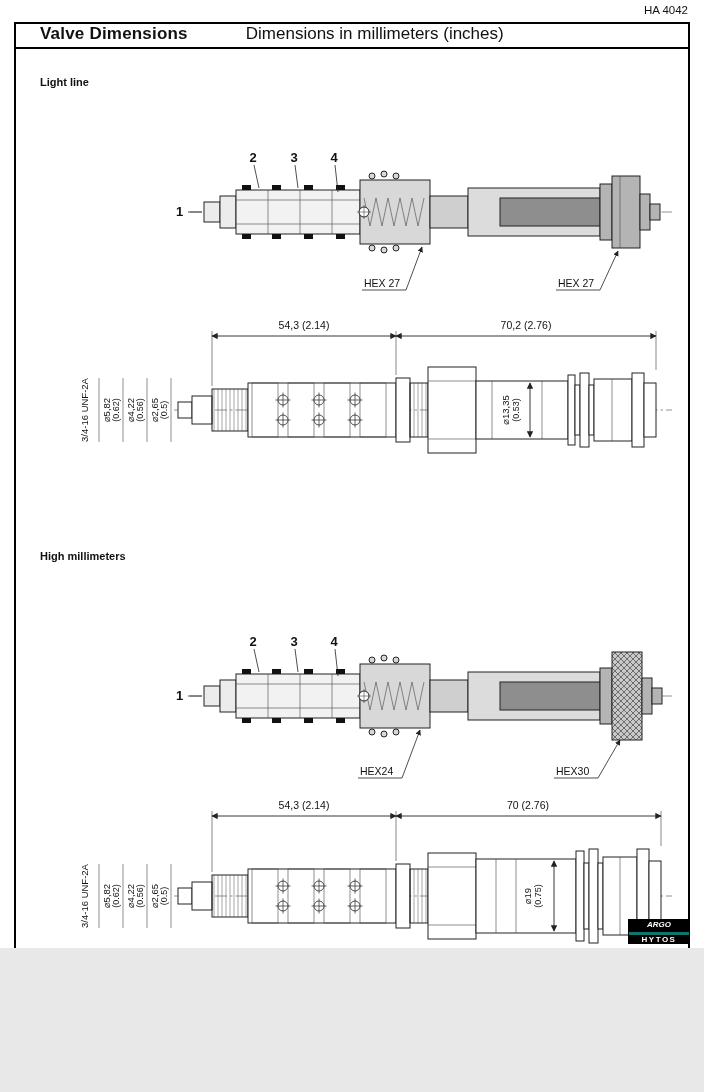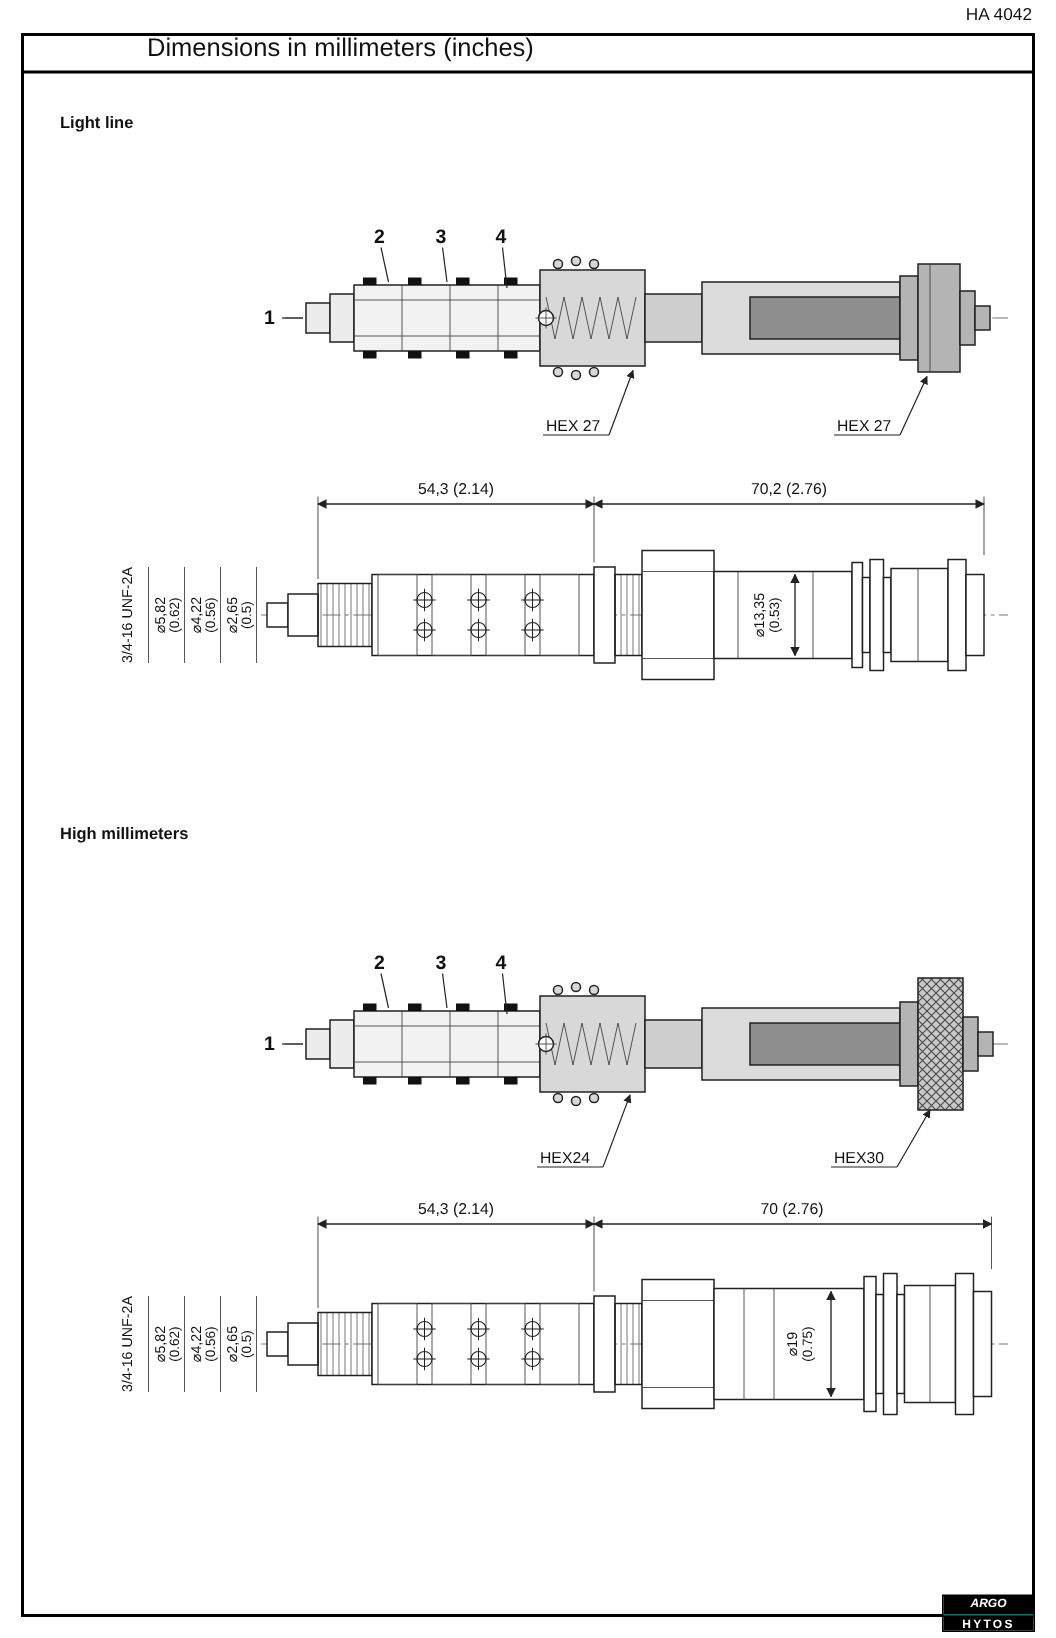--- a/index.html
+++ b/index.html
@@ -1,18 +1,18 @@
 <!DOCTYPE html>
 <html><head>
 <meta charset="utf-8">
 <style>
   * { box-sizing: border-box; }
   html,body { margin:0; padding:0; background:#e8e8e8; }
   .page {
-    position:relative; width:704px; height:1092px; margin:0 auto;
+    position:relative; width:704px; height:948px; margin:0 auto;
     background:#ffffff; color:#111;
     font-family:"Liberation Sans", sans-serif; overflow:hidden;
   }
   .doc-number { position:absolute; top:4px; right:16px; font-size:11.5px; }
   .frame { position:absolute; left:14px; top:22px; width:676px; height:1056px; border:2px solid #000; }
   .header-band {
     position:absolute; left:14px; top:22px; width:676px; height:27px;
     border-bottom:2px solid #000; display:flex; align-items:baseline; padding-left:26px;
   }
   .header-band h1 { margin:0; font-size:17px; line-height:24px; letter-spacing:0.2px; }
@@ -38,34 +38,35 @@
   .diml { stroke:#222; stroke-width:0.9; fill:none; }
   .ext  { stroke:#555; stroke-width:0.7; }
 
   .logo { position:absolute; right:14px; bottom:4px; width:62px; border:1px solid #000; }
   .logo-top {
     height:12px; background:#000; color:#fff; display:flex; align-items:center;
     justify-content:center; gap:3px; font-size:8px; font-weight:bold; font-style:italic;flex-direction:column;
   }
   .logo-diamond { width:5px; height:5px; background:#cf1f25; transform:rotate(45deg); }
   .logo-bottom {
-    height:11px; background:#000; color:#fff; border-top:1px solid #0f766e;
+    height:11px; background:#000; color:#fff; border-top:3px solid #0f766e;
     display:flex; align-items:center; justify-content:center;
     font-size:8px; font-weight:bold; letter-spacing:1.5px;
   }
 </style>
 </head>
 <body>
 
 <div class="page">
 
   <div class="doc-number">HA 4042</div>
   <div class="frame"></div>
 
   <div class="header-band">
+    <h1>Valve Dimensions</h1>
     <span class="subtitle">Dimensions in millimeters (inches)</span>
   </div>
 
   <div class="sec-title" id="sec-light-title">Light line</div>
   <div class="sec-title" id="sec-high-title">High millimeters</div>
 
   <svg class="fig f1" width="510" height="150" viewBox="0 0 510 150">
     <defs>
       <marker id="arr1" viewBox="0 0 10 10" refX="9" refY="5" markerWidth="7" markerHeight="7" orient="auto-start-reverse">
         <path d="M0,0 L10,5 L0,10 z" fill="#222"></path>

